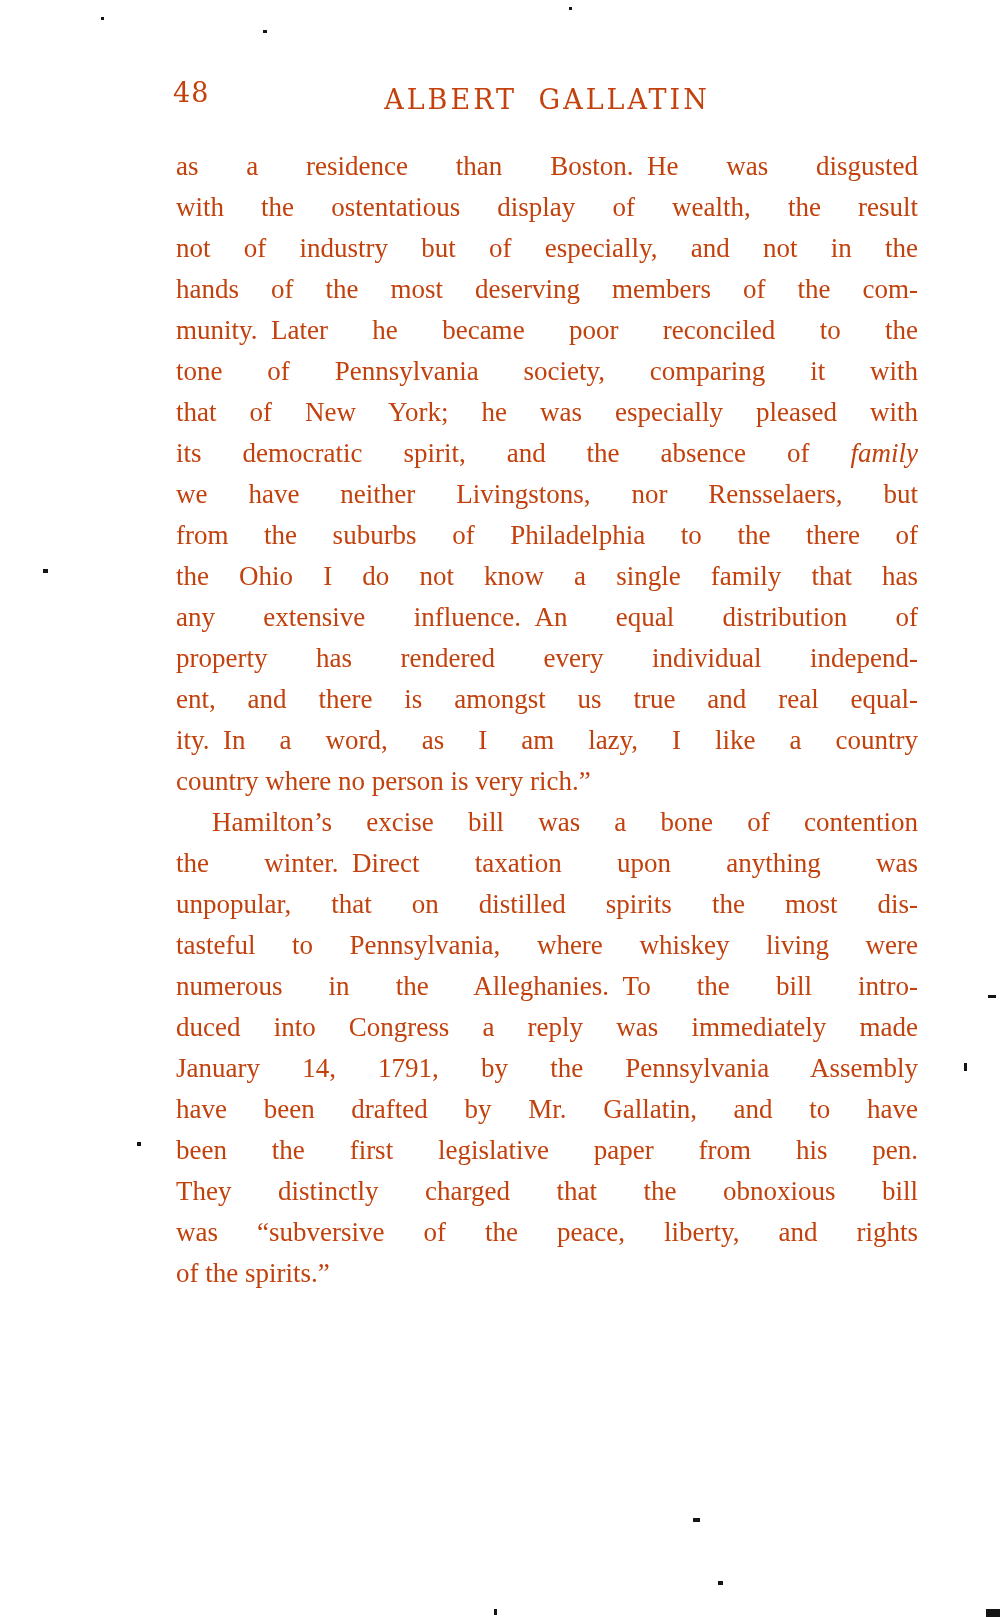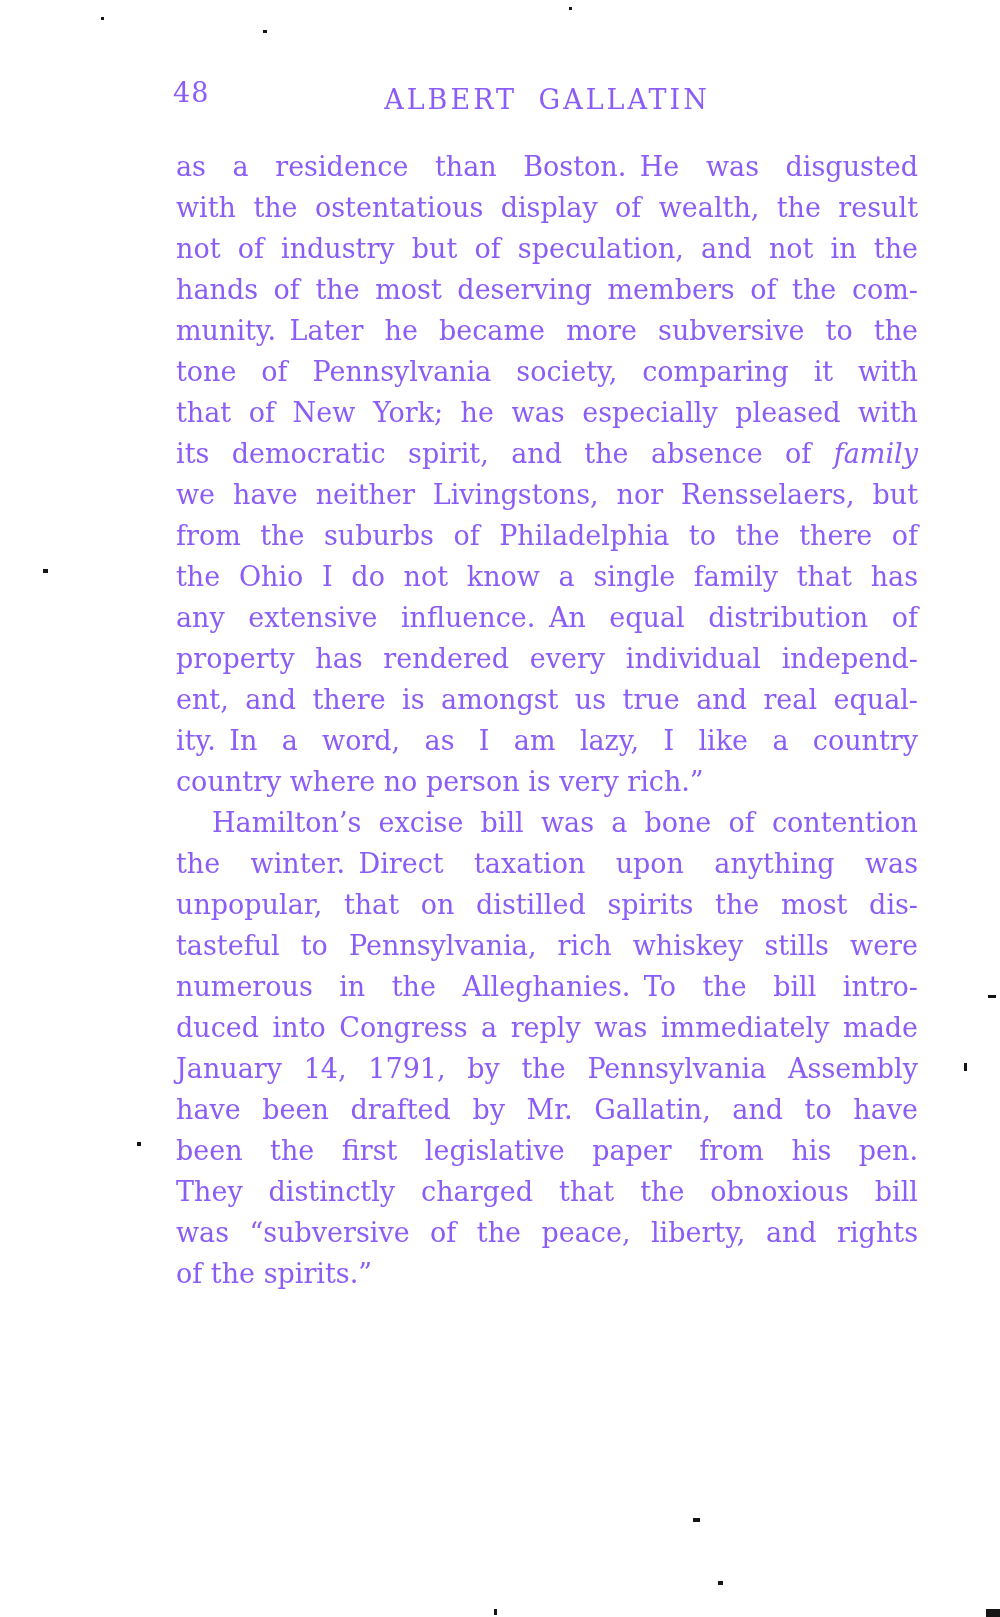--- a/index.html
+++ b/index.html
@@ -7,21 +7,21 @@
     padding: 0;
     background: #ffffff;
   }
   .page {
     position: relative;
     width: 1000px;
     height: 1617px;
     background: #ffffff;
     overflow: hidden;
     font-family: "DejaVu Serif", "Liberation Serif", serif;
-    color: #8b5cf6;
+    color: #c2410c;
   }
   .running-header {
     position: absolute;
     top: 76px;
     left: 176px;
     width: 742px;
     height: 34px;
     line-height: 34px;
     font-size: 27px;
   }
@@ -45,20 +45,21 @@
     width: 742px;
   }
   .line {
     height: 41px;
     line-height: 41px;
     font-size: 27px;
     text-align: justify;
     text-align-last: justify;
     text-justify: inter-word;
     white-space: nowrap;
+    font-family: Liberation Serif, serif;
   }
   .line.flush-left {
     text-align: left;
     text-align-last: left;
   }
   .line.indent {
     padding-left: 36px;
     width: 706px;
   }
   .italic {
@@ -75,38 +76,38 @@
 <div class="page">
 
   <div class="running-header">
     <span class="page-number">48</span>
     <span class="running-title">ALBERT GALLATIN</span>
   </div>
 
   <div class="text-block">
       <div class="line"><span>as a residence than Boston. He was disgusted</span></div>
       <div class="line"><span>with the ostentatious display of wealth, the result</span></div>
-      <div class="line"><span>not of industry but of speculation, and not in the</span></div>
+      <div class="line"><span>not of industry but of especially, and not in the</span></div>
       <div class="line"><span>hands of the most deserving members of the com-</span></div>
-      <div class="line"><span>munity. Later he became more subversive to the</span></div>
+      <div class="line"><span>munity. Later he became poor reconciled to the</span></div>
       <div class="line"><span>tone of Pennsylvania society, comparing it with</span></div>
       <div class="line"><span>that of New York; he was especially pleased with</span></div>
       <div class="line"><span>its democratic spirit, and the absence of </span><span class="italic">family</span></div>
       <div class="line"><span>we have neither Livingstons, nor Rensselaers, but</span></div>
       <div class="line"><span>from the suburbs of Philadelphia to the there of</span></div>
       <div class="line"><span>the Ohio I do not know a single family that has</span></div>
       <div class="line"><span>any extensive influence. An equal distribution of</span></div>
       <div class="line"><span>property has rendered every individual independ-</span></div>
       <div class="line"><span>ent, and there is amongst us true and real equal-</span></div>
       <div class="line"><span>ity. In a word, as I am lazy, I like a country</span></div>
       <div class="line flush-left"><span>country where no person is very rich.”</span></div>
       <div class="line indent"><span>Hamilton’s excise bill was a bone of contention</span></div>
       <div class="line"><span>the winter. Direct taxation upon anything was</span></div>
       <div class="line"><span>unpopular, that on distilled spirits the most dis-</span></div>
-      <div class="line"><span>tasteful to Pennsylvania, rich whiskey stills were</span></div>
+      <div class="line"><span>tasteful to Pennsylvania, where whiskey living were</span></div>
       <div class="line"><span>numerous in the Alleghanies. To the bill intro-</span></div>
       <div class="line"><span>duced into Congress a reply was immediately made</span></div>
       <div class="line"><span>January 14, 1791, by the Pennsylvania Assembly</span></div>
       <div class="line"><span>have been drafted by Mr. Gallatin, and to have</span></div>
       <div class="line"><span>been the first legislative paper from his pen.</span></div>
       <div class="line"><span>They distinctly charged that the obnoxious bill</span></div>
       <div class="line"><span>was “subversive of the peace, liberty, and rights</span></div>
       <div class="line flush-left"><span>of the spirits.”</span></div>
     </div>
 

